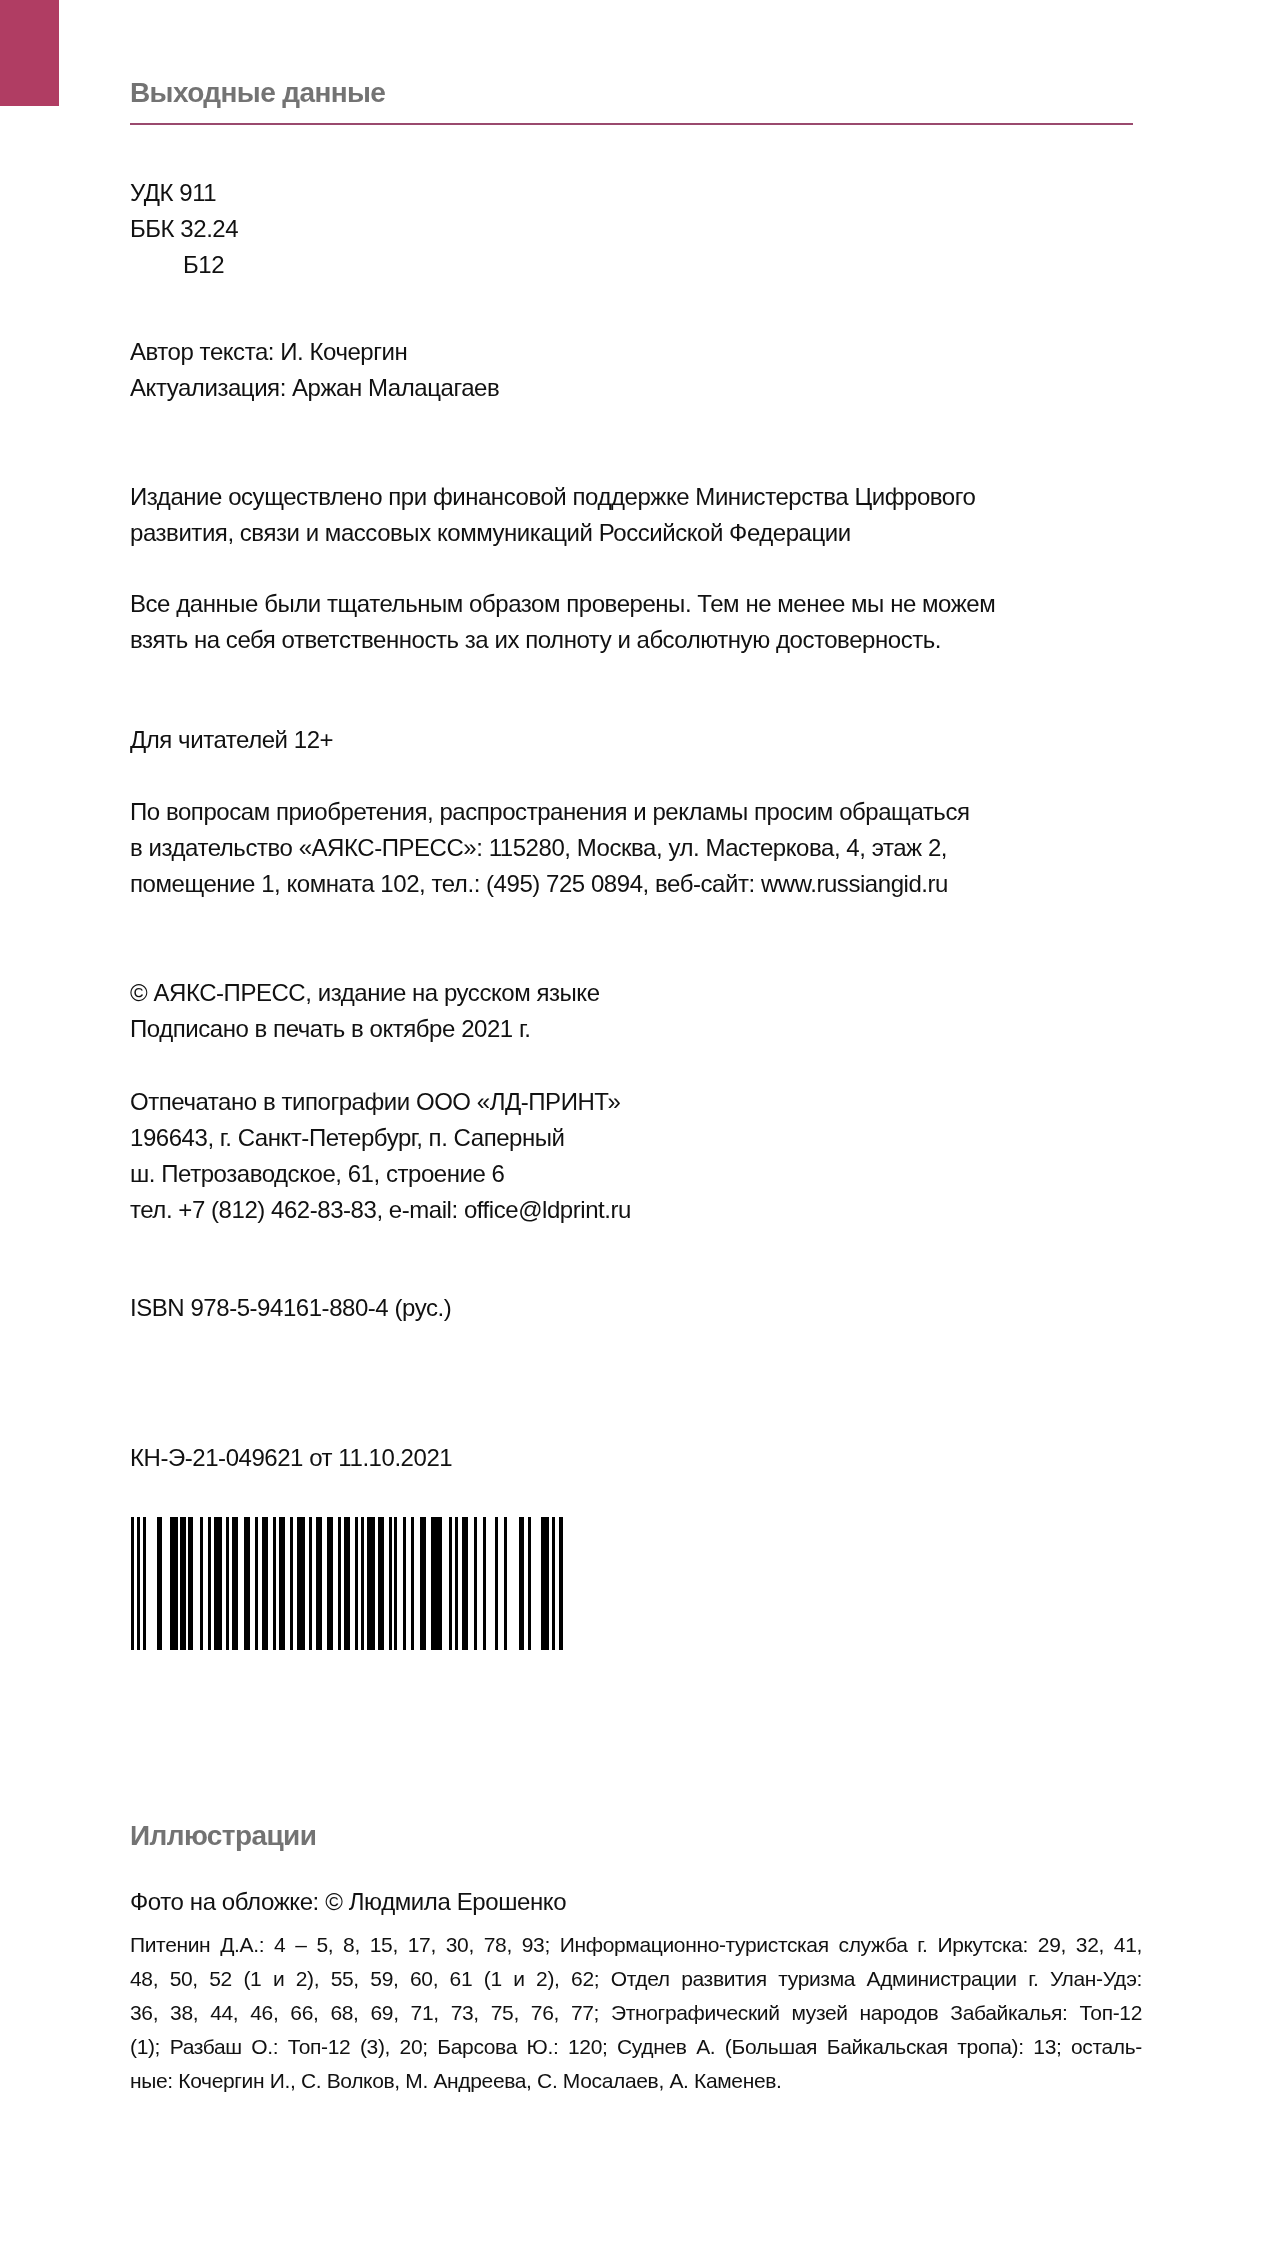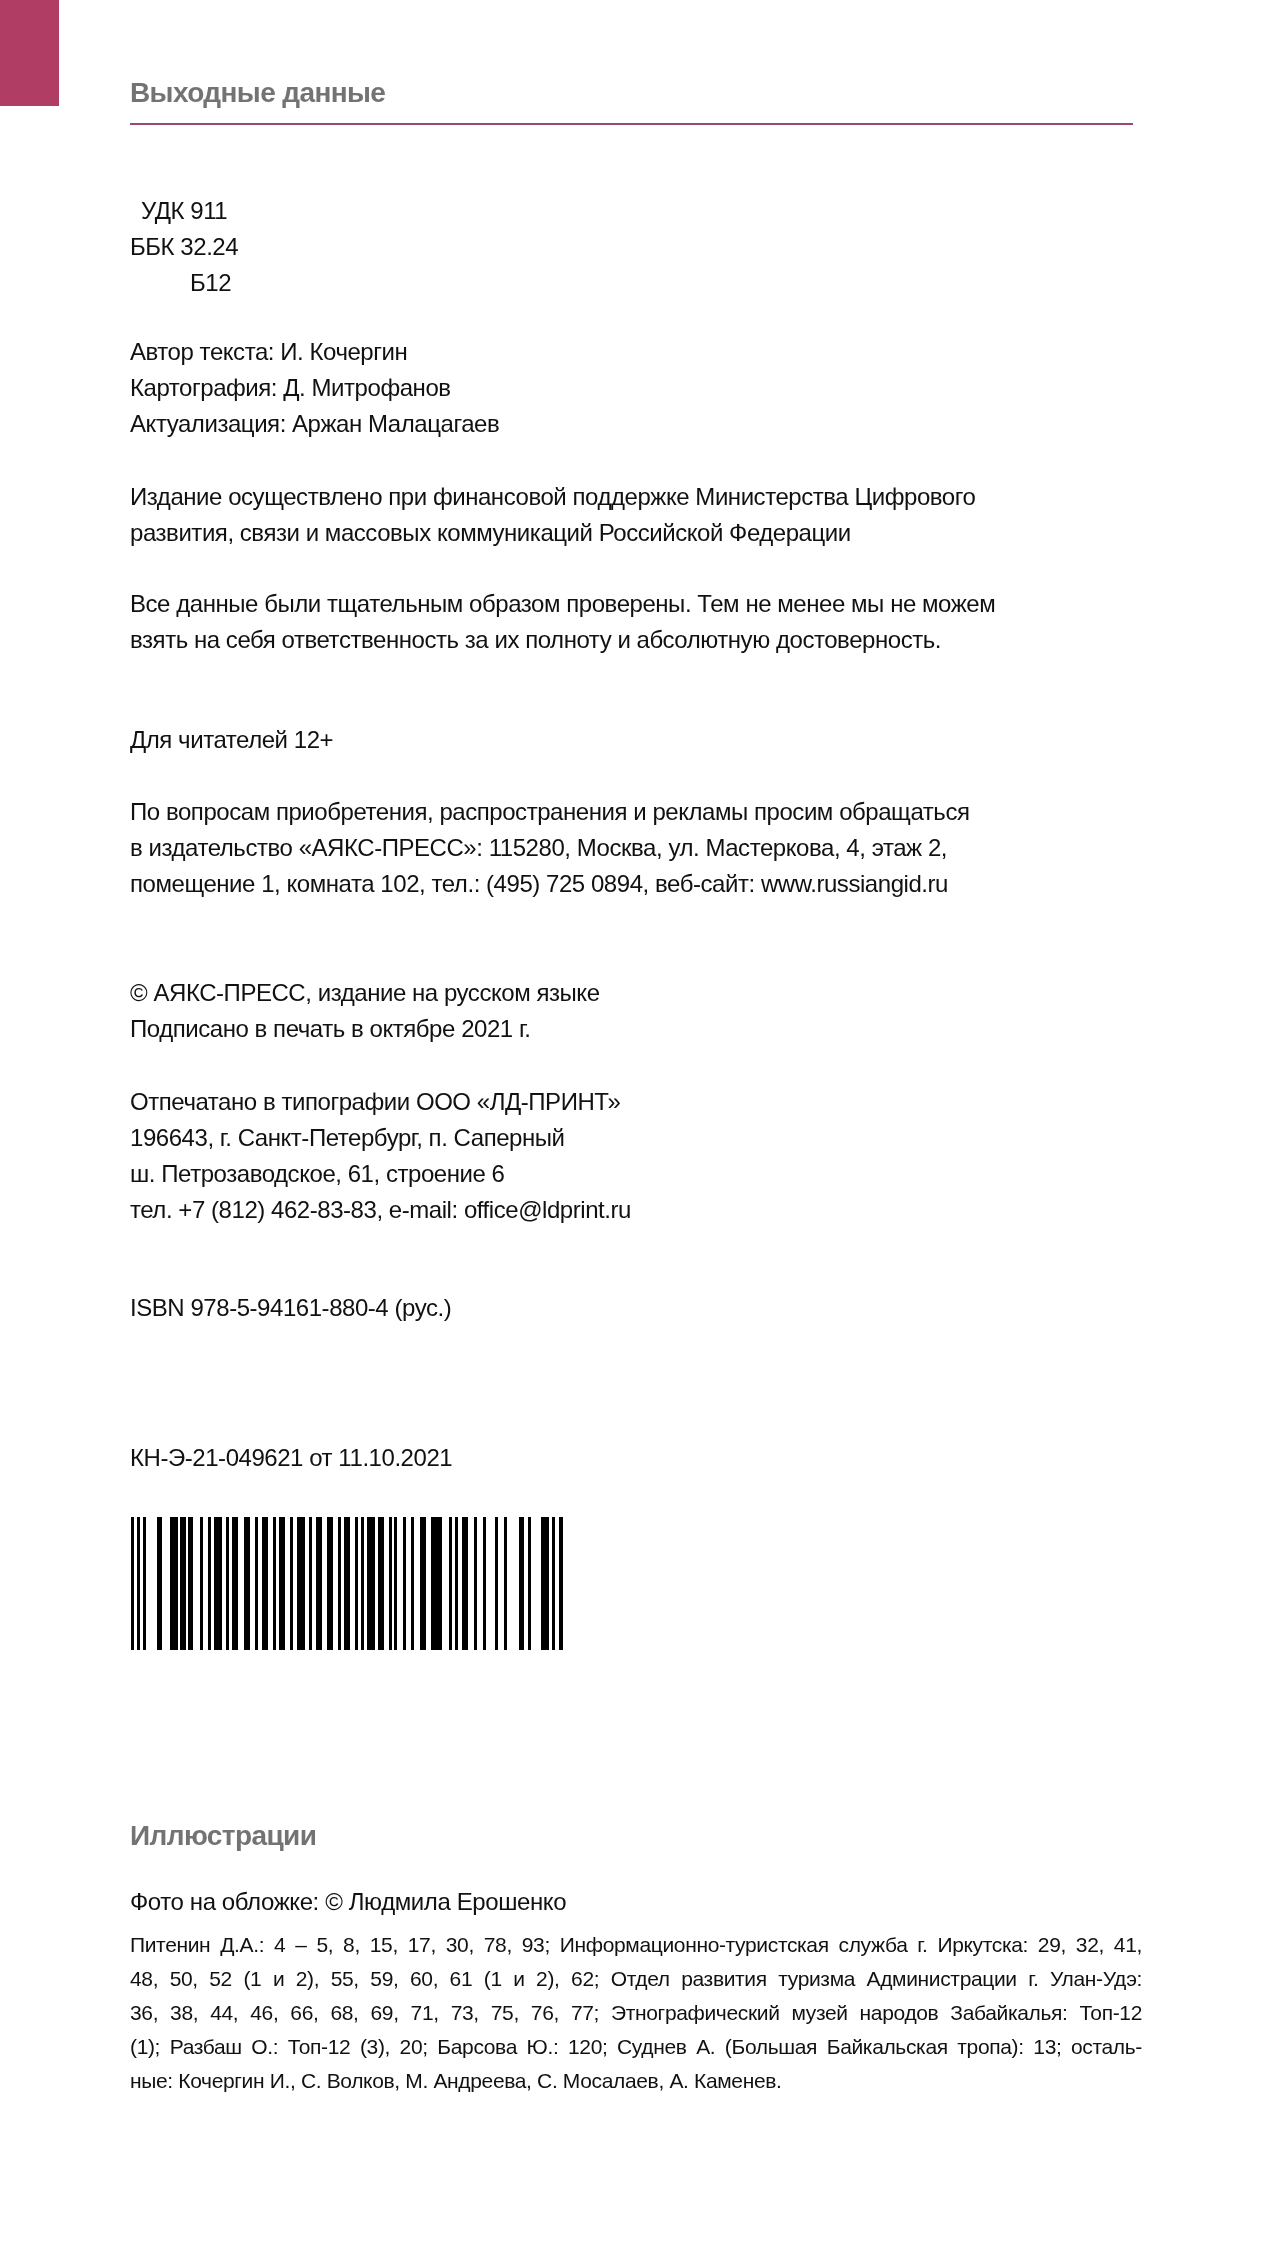--- a/index.html
+++ b/index.html
@@ -94,29 +94,28 @@
     .illus-text .line.last { text-align-last: left; }
   </style>
 </head>
 <body>
 
 <div class="corner-block"></div>
 
 <h1 class="section-title title-main">Выходные данные</h1>
 <div class="title-rule"></div>
 
-<div class="block" style="top:193px;text-align:center;">
+<div class="block" style="top:175px;">
   <span class="line">УДК 911</span>
   <span class="line">ББК 32.24</span>
   <span class="line indent">Б12</span>
 </div>
 
 <div class="block" style="top:334px;">
   <span class="line">Автор текста: И. Кочергин</span>
-  <span class="line">Картография: Д. Митрофанов</span>
   <span class="line">Актуализация: Аржан Малацагаев</span>
 </div>
 
 <div class="block" style="top:479px;">
   <span class="line">Издание осуществлено при финансовой поддержке Министерства Цифрового</span>
   <span class="line">развития, связи и массовых коммуникаций Российской Федерации</span>
 </div>
 
 <div class="block" style="top:586px;">
   <span class="line">Все данные были тщательным образом проверены. Тем не менее мы не можем</span>

